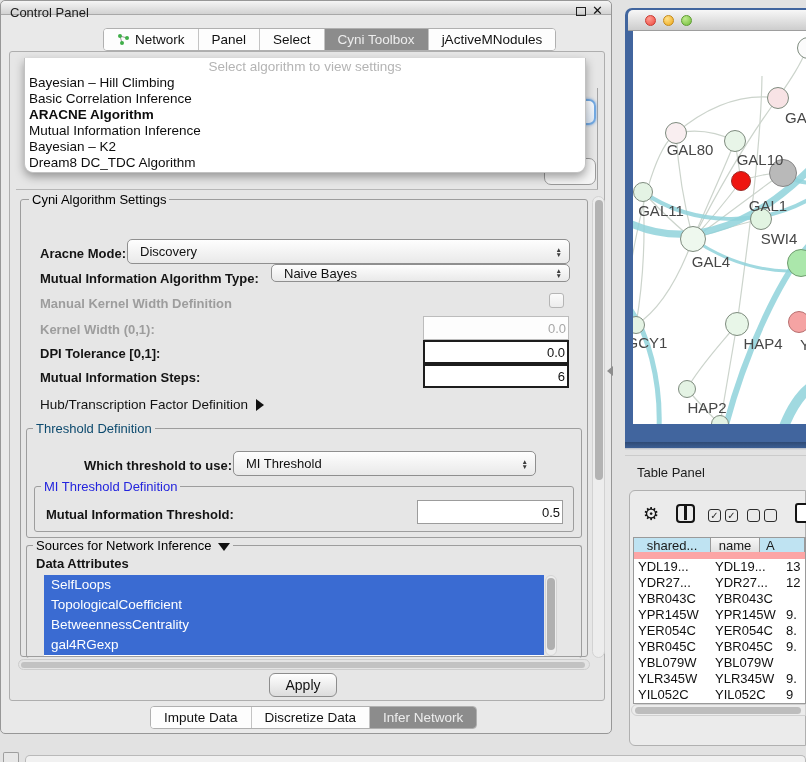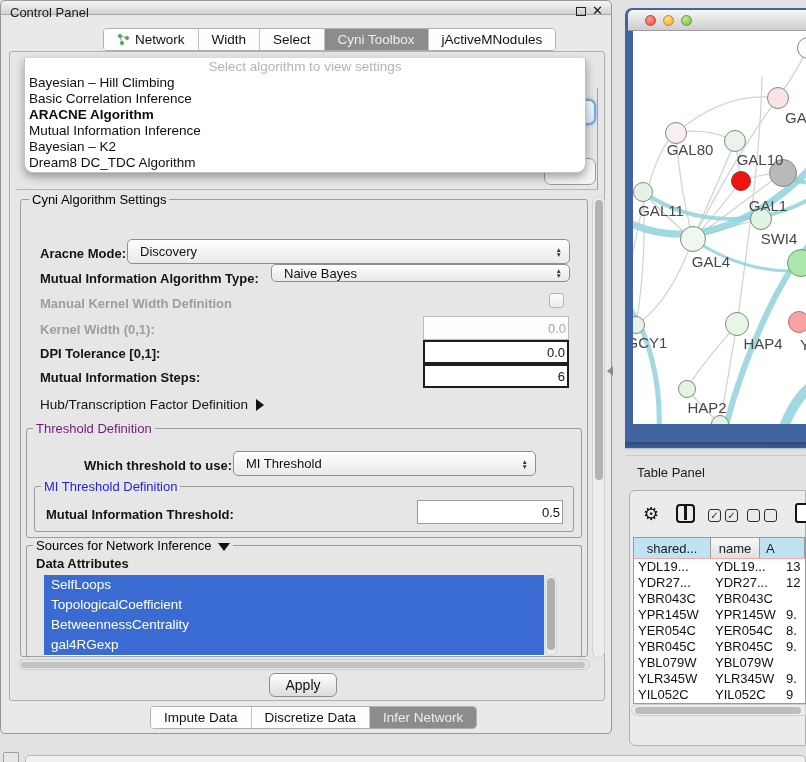--- a/index.html
+++ b/index.html
@@ -44,21 +44,21 @@
               border-radius: 7px; background: linear-gradient(#fafcff, #dfe9f5);
               box-shadow: 0 0 3px rgba(90,150,220,.8); z-index: 5; }
   .frag-combo { left: 544px; top: 158px; width: 52px; height: 27px; border: 1px solid #9a9a9a;
                 border-radius: 7px; background: #f4f4f4; z-index: 5; }
   .frag-hline { left: 16px; top: 189px; width: 582px; height: 1px; background: #b7b7b7; z-index: 5; }
 
   
   .group { border: 1px solid #9d9d9d; border-radius: 3px; }
   .gtitle { position: absolute; font-size: 13px; background: #e6e6e6; padding: 0 3px; white-space: nowrap; }
   .gtitle.blue { color: #2324dd; }
-  .gtitle.green { color: #701a75; }
+  .gtitle.green { color: #0c4a6e; }
 
   .lbl { position: absolute; font-size: 13px; font-weight: bold; color: #141414; white-space: nowrap; }
   .lbl.gray { color: #9d9d9d; }
 
   .combo { position: absolute; display: flex; align-items: center; font-size: 13px; color: #111;
            background: linear-gradient(#fefefe, #e9e9e9); border: 1px solid #8f8f8f;
            border-radius: 5px; padding-left: 12px; }
   .combo .spin { margin-left: auto; margin-right: 7px; display: flex; flex-direction: column;
                  align-items: center; line-height: 5px; font-size: 6.5px; color: #3c3c3c; }
 
@@ -122,21 +122,21 @@
               border: 1px solid #b0b0b0; border-radius: 6px 0 0 6px; }
   .tp-toolbar-icon { position: absolute; color: #141414; }
   .split-icon { width: 19px; height: 19px; border: 2.5px solid #141414; border-radius: 4px; }
   .split-icon::after { content: ""; position: absolute; left: 6px; top: 0; width: 2.5px; height: 14px; background: #141414; }
   .cbx { position: absolute; width: 13px; height: 13px; border: 1.6px solid #2c2c2c; border-radius: 3px;
          font-size: 10px; font-weight: bold; color: #2c2c2c; text-align: center; line-height: 11px; }
   .page-icon { width: 16px; height: 20px; border: 2.5px solid #141414; border-radius: 3px; background: #fff; }
 
   .tbl { left: 633px; top: 537px; width: 173px; height: 167px; background: #fff;
          border: 1px solid #9a9a9a; overflow: hidden; font-size: 13px; }
-  .tbl-header { display: flex; height: 21px; border-bottom: 1px solid #fca5a5; }
+  .tbl-header { display: flex; height: 21px; border-bottom: 7px solid #fca5a5; }
   .th { display: flex; align-items: center; justify-content: center; border-right: 1px solid #9a9a9a;
         font-size: 13px; color: #1a1a1a; overflow: hidden; }
   .th.c1 { width: 77px; background: #bfe3f2; }
   .th.c2 { width: 49px; background: linear-gradient(#f7f7f7, #e0e0e0); }
   .th.c3 { flex: 1; background: #bfe3f2; justify-content: flex-start; padding-left: 6px; }
   .tr { display: flex; height: 16px; line-height: 16px; color: #111; }
   .td { overflow: hidden; white-space: nowrap; }
   .td.c1 { width: 77px; padding-left: 4px; }
   .td.c2 { width: 73px; padding-left: 4px; }
   .td.c3 { flex: 1; padding-left: 2px; }
@@ -169,21 +169,21 @@
         <svg width="13" height="13" viewBox="0 0 13 13">
           <line x1="3" y1="3" x2="10" y2="5" stroke="#9a9a9a" stroke-width="1"></line>
           <line x1="3" y1="3" x2="5" y2="10" stroke="#9a9a9a" stroke-width="1"></line>
           <circle cx="3" cy="3" r="2" fill="#3fae49"></circle>
           <circle cx="10" cy="5" r="2" fill="#3fae49"></circle>
           <circle cx="5" cy="10" r="2" fill="#3fae49"></circle>
         </svg>
         <span>Network</span>
       </div>
       <div class="tab">
-        <span>Width</span>
+        <span>Panel</span>
       </div>
       <div class="tab">
         <span>Select</span>
       </div>
       <div class="tab sel">
         <span>Cyni Toolbox</span>
       </div>
       <div class="tab">
         <span>jActiveMNodules</span>
       </div>

